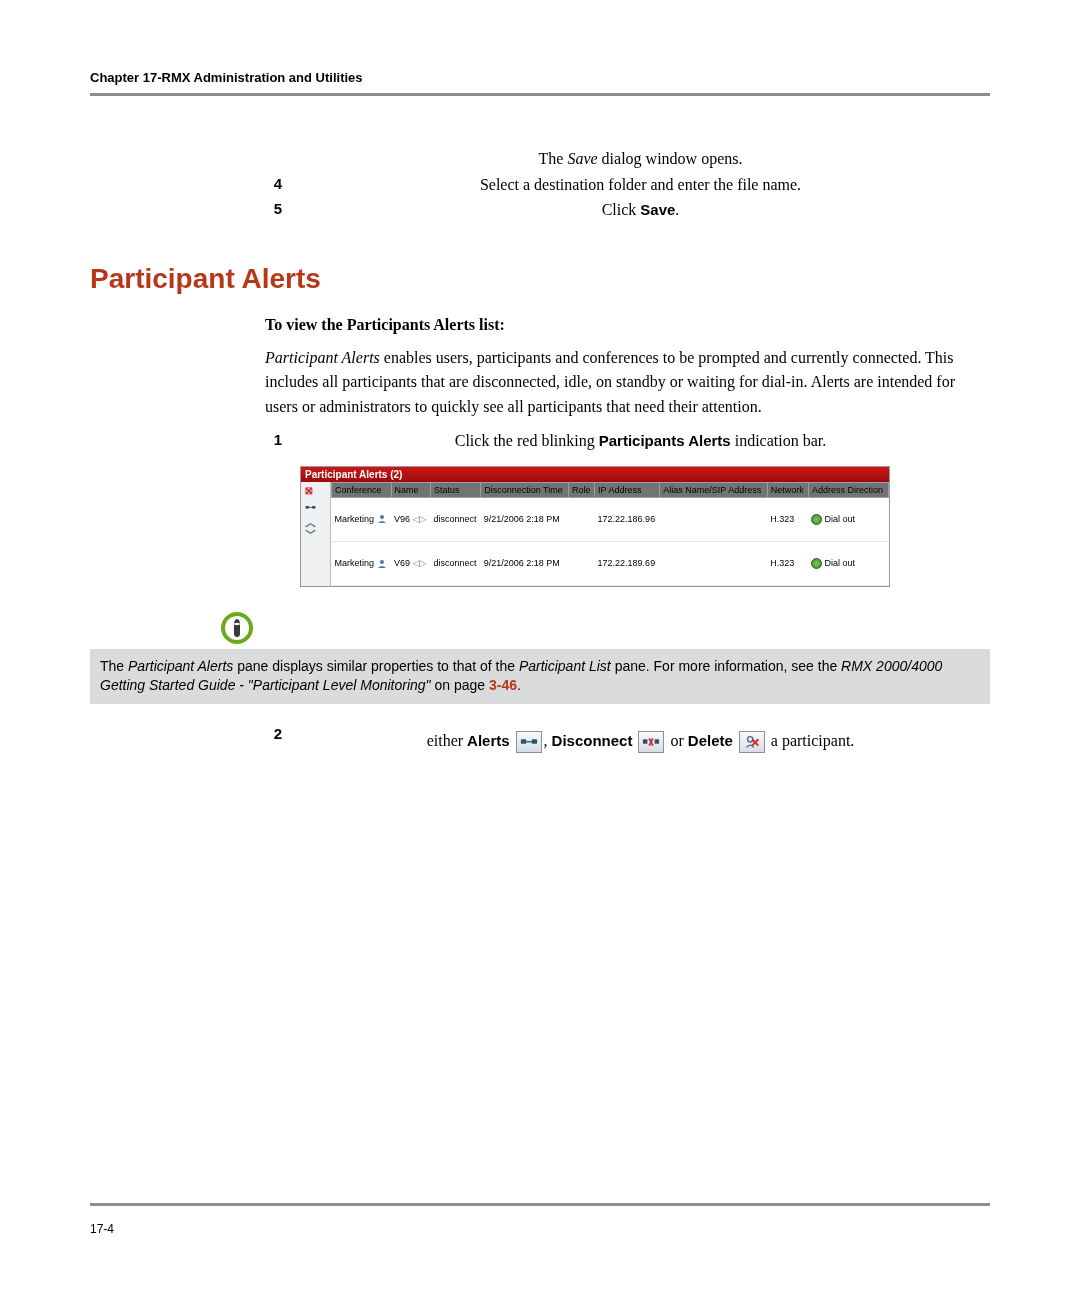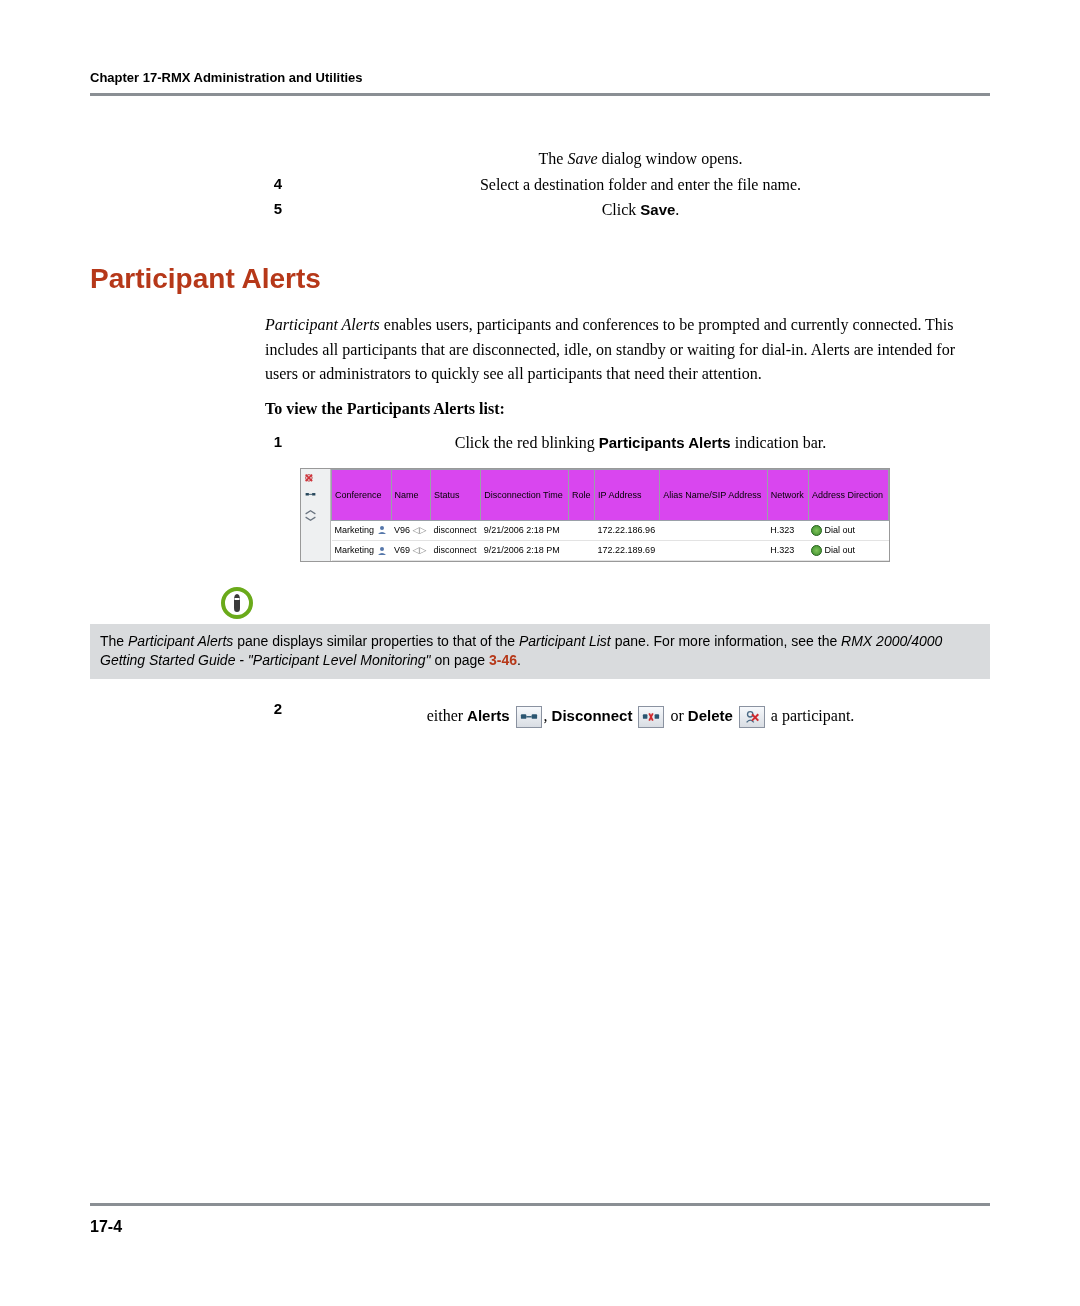--- a/index.html
+++ b/index.html
@@ -104,28 +104,28 @@
     }
     table.alerts {
       width: 100%;
       border-collapse: collapse;
       background: #fff;
       table-layout: auto;
     }
     table.alerts th {
       text-align: left;
       font-weight: normal;
-      background: #d946ef;
+      background: #737373;
       border: 1px solid #9aa0a8;
-      padding: 20px 3px;
+      padding: 2px 3px;
       white-space: nowrap;
       font-size: 9px;
     }
     table.alerts td {
-      padding: 4px 3px;
+      padding: 16px 3px;
       border-bottom: 1px solid #e3e3e3;
       white-space: nowrap;
       font-size: 9px;
     }
     .row-icon {
       width: 10px; height: 10px; display: inline-block; vertical-align: middle;
     }
     .dial-icon {
       width: 11px; height: 11px;
       display: inline-block;
@@ -176,22 +176,22 @@
       left: 50%; top: 50%;
       transform: translate(-50%, -50%);
       width: 18px; height: 16px;
     }
 
     .footer-page {
       position: absolute;
       bottom: 70px;
       left: 90px;
       font-family: Arial, Helvetica, sans-serif;
-      font-weight: bold;
-      font-size: 16px;
+      font-weight: normal;
+      font-size: 12px;
       text-align: right;
     }
     .hr-bottom {
       position: absolute;
       left: 90px;
       right: 90px;
       bottom: 100px;
       border: none;
       border-top: 3px solid #8a8f94;
     }
@@ -220,37 +220,38 @@
       <div class="step-num">5</div>
       <div class="step-text">
         <span>Click </span><span class="sans-bold">Save</span><span>.</span>
       </div>
     </div>
   </div>
 
   <h2 class="section-title">Participant Alerts</h2>
 
   <div class="content-indent">
+    <p class="para bold-lead">To view the Participants Alerts list:</p>
+
     <p class="para">
       <span class="italic">Participant Alerts</span>
       <span> enables users, participants and conferences to be prompted and currently connected. This includes all participants that are disconnected, idle, on standby or waiting for dial-in. Alerts are intended for users or administrators to quickly see all participants that need their attention.</span>
     </p>
 
-    <p class="para bold-lead">To view the Participants Alerts list:</p>
-
     <div class="step-row">
       <div class="step-num">1</div>
       <div class="step-text">
         <span>Click the red blinking </span><span class="sans-bold">Participants Alerts</span><span> indication bar.</span>
       </div>
     </div>
 
   </div>
 
   <div class="shot">
+    <div class="shot-title">Participant Alerts (2)</div>
     <div class="shot-body">
       <div class="shot-toolbar">
         <span class="mini-icon">
           <svg viewBox="0 0 16 16">
               <circle cx="6" cy="6" r="4" fill="none" stroke="#b0161a" stroke-width="1"></circle>
               <line x1="10" y1="10" x2="2" y2="2" stroke="#d0333a" stroke-width="2"></line>
               <line x1="2" y1="10" x2="10" y2="2" stroke="#d0333a" stroke-width="2"></line>
             </svg>
         </span>
         <span class="mini-icon">

